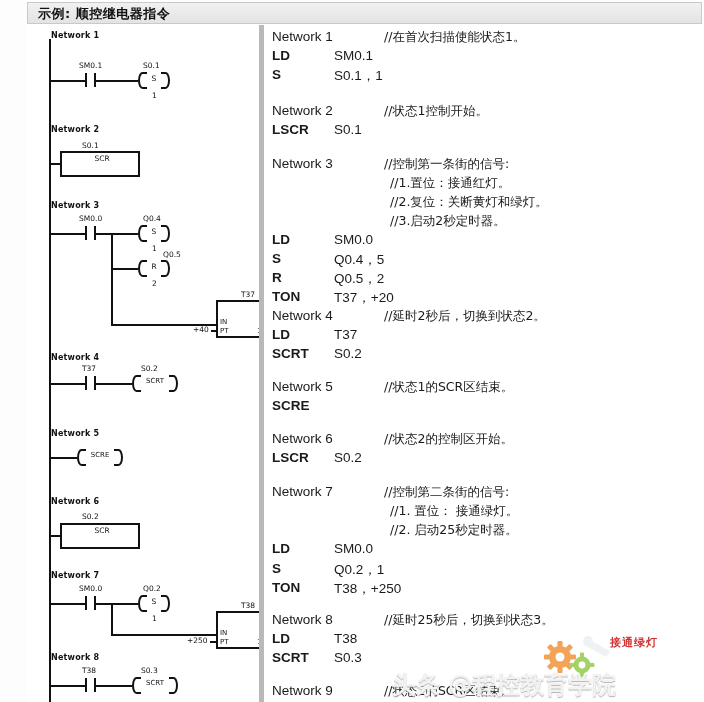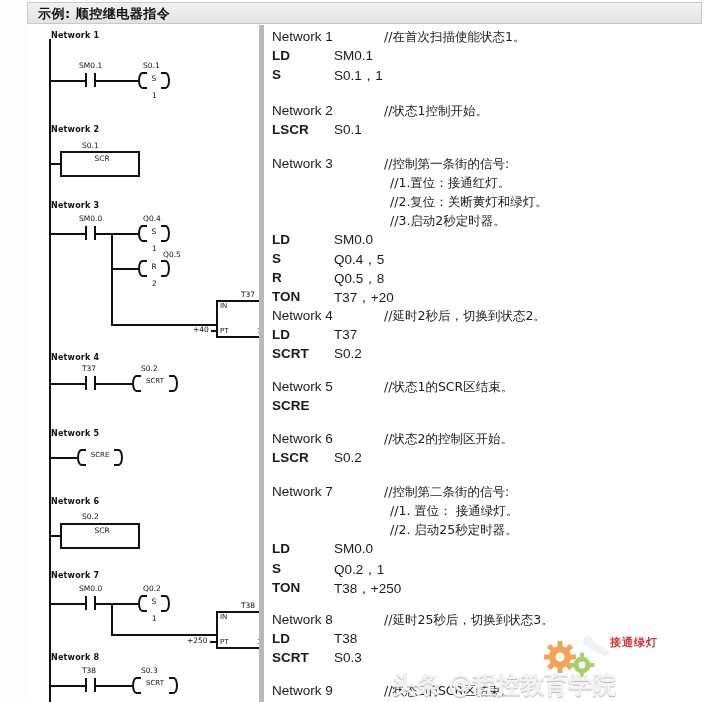--- a/index.html
+++ b/index.html
@@ -67,21 +67,21 @@
   .coil.wide{width:46px;}
   .coil.wide .ct{width:46px;font-size:7px;}
 
   
   .scrbox{position:absolute;width:80px;height:26px;border:2px solid #111;background:#fff;box-sizing:border-box;}
   .scrbox .lbl{position:absolute;left:0;top:1px;width:80px;text-align:center;font-size:7.5px;color:#111;
                font-family:"DejaVu Sans","Liberation Sans",sans-serif;}
 
   
   .tbox{position:absolute;width:72px;height:38px;border:2px solid #111;background:#fff;box-sizing:border-box;}
-  .tbox .in{position:absolute;left:2px;top:0px;font-size:7px;color:#111;font-family:"DejaVu Sans",sans-serif;}
+  .tbox .in{position:absolute;left:2px;top:16px;font-size:7px;color:#111;font-family:"DejaVu Sans",sans-serif;}
   .tbox .pt{position:absolute;left:2px;bottom:1px;font-size:7px;color:#111;font-family:"DejaVu Sans",sans-serif;}
   .tbox .ms{position:absolute;right:3px;bottom:1px;font-size:7px;color:#111;font-family:"DejaVu Sans",sans-serif;}
   .tname{position:absolute;font-size:7.5px;color:#111;font-family:"DejaVu Sans",sans-serif;}
   .ptval{position:absolute;font-size:7.5px;color:#111;font-family:"DejaVu Sans",sans-serif;white-space:nowrap;}
 
   
   .stlblock{position:absolute;left:8px;}
   .stlrow{position:relative;height:19px;white-space:nowrap;}
   .op{position:absolute;left:0;font-size:13.5px;color:#1a1a1a;
       font-family:"Liberation Sans","DejaVu Sans",sans-serif;font-weight:bold;}
@@ -313,21 +313,21 @@
         <div class="stlrow">
           <span class="op">LD</span>
           <span class="arg">SM0.0</span>
         </div>
         <div class="stlrow">
           <span class="op">S</span>
           <span class="arg">Q0.4，5</span>
         </div>
         <div class="stlrow">
           <span class="op">R</span>
-          <span class="arg">Q0.5，8</span>
+          <span class="arg">Q0.5，2</span>
         </div>
         <div class="stlrow">
           <span class="op">TON</span>
           <span class="arg">T37，+20</span>
         </div>
       </div>
 
       <div class="stlblock" style="top:283px;">
         <div class="stlrow">
           <span class="netname">Network 4</span>

